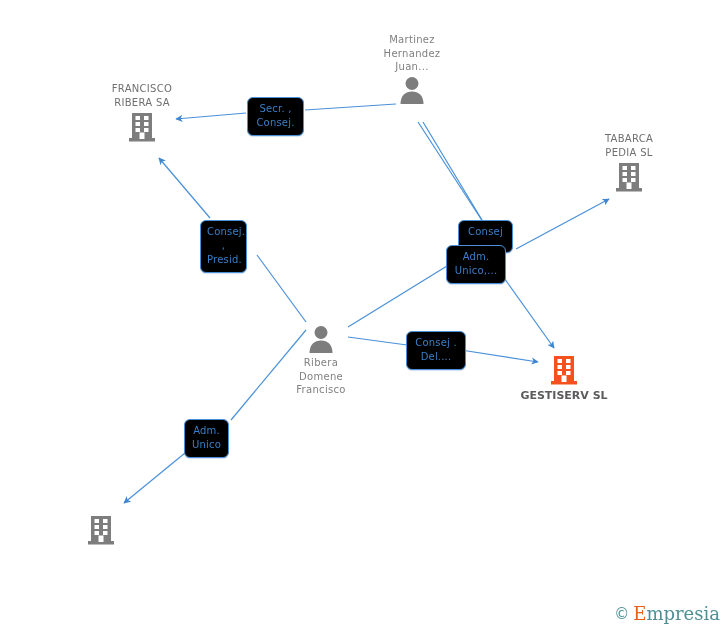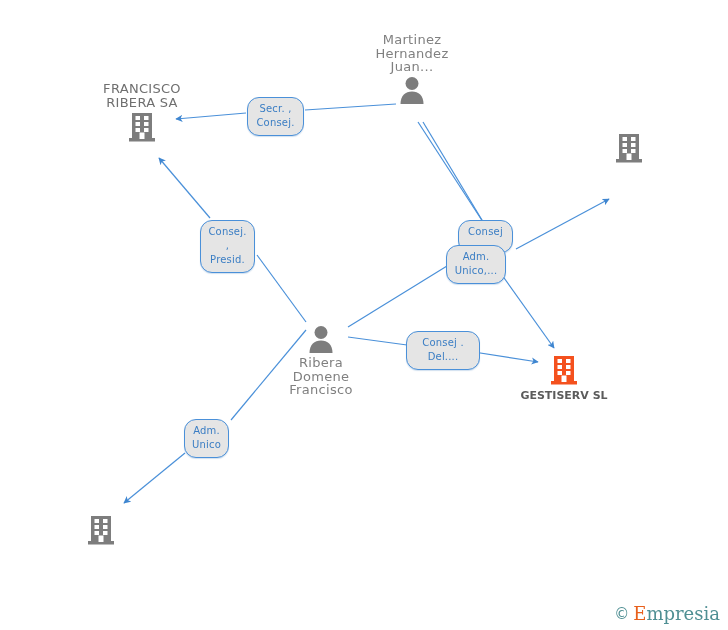--- a/index.html
+++ b/index.html
@@ -35,21 +35,21 @@
     margin-left: -65px;
     text-align: center;
     z-index: 3;
   }
   .node .glyph {
     display: block;
     line-height: 0;
   }
   .node .label {
     display: block;
-    font-size: 13px;
+    font-size: 10px;
     line-height: 13.5px;
     color: #777777;
     letter-spacing: 0.3px;
     white-space: pre-line;
   }
   .node.company .label { color: #6f6f6f; }
   .node.company.focus .label {
     color: #5b5b5b;
     font-weight: bold;
     font-size: 11px;
@@ -58,22 +58,22 @@
   .node.person .label { color: #808080; }
 
   .node.label-above .label { margin-bottom: 2px; }
   .node.label-below .label { margin-top: 3px; }
 
   
   .chip {
     position: absolute;
     box-sizing: border-box;
     border: 1px solid #4a90d9;
-    border-radius: 12px;
-    background: #e5e5e5;
+    border-radius: 6px;
+    background: #000000;
     color: #3b7ec4;
     font-size: 10px;
     line-height: 14px;
     text-align: center;
     padding: 4px 6px 5px;
     white-space: pre-line;
     letter-spacing: 0.2px;
     box-shadow: 0 1px 1px rgba(70,130,190,0.25);
     z-index: 5;
   }
@@ -165,20 +165,22 @@
 Juan...</span>
     <span class="glyph">
       <svg width="26" height="28" viewBox="0 0 26 28" xmlns="http://www.w3.org/2000/svg">
         <circle cx="13" cy="7.5" r="6.5" fill="#7d7d7d"></circle>
         <path d="M 1.5 28 C 1.5 19.5 6.5 15.5 13 15.5 C 19.5 15.5 24.5 19.5 24.5 28 Z" fill="#7d7d7d"></path>
       </svg>
     </span>
   </div>
 
   <div class="node company label-above" style="left:629px; top:132px;">
+    <span class="label">TABARCA
+PEDIA  SL</span>
     <span class="glyph">
       <svg width="28" height="32" viewBox="0 0 28 32" xmlns="http://www.w3.org/2000/svg">
         <rect x="4" y="2" width="20" height="26" fill="#7d7d7d"></rect>
         <rect x="1" y="27" width="26" height="3.5" fill="#7d7d7d"></rect>
         <rect x="7.5" y="5" width="4.5" height="4" fill="#ffffff"></rect>
         <rect x="16" y="5" width="4.5" height="4" fill="#ffffff"></rect>
         <rect x="7.5" y="11" width="4.5" height="4" fill="#ffffff"></rect>
         <rect x="16" y="11" width="4.5" height="4" fill="#ffffff"></rect>
         <rect x="7.5" y="17" width="4.5" height="4" fill="#ffffff"></rect>
         <rect x="16" y="17" width="4.5" height="4" fill="#ffffff"></rect>
@@ -228,30 +230,30 @@
         <rect x="7.5" y="17" width="4.5" height="4" fill="#ffffff"></rect>
         <rect x="16" y="17" width="4.5" height="4" fill="#ffffff"></rect>
         <rect x="11.5" y="21.5" width="5" height="6.5" fill="#ffffff"></rect>
       </svg>
     </span>
   </div>
 
   <div class="chip" style="left:247px; top:97px; width:57px;">Secr. ,
 Consej.</div>
 
-  <div class="chip" style="left:200px; top:220px; width:55px;">Consej. ,
+  <div class="chip" style="left:200px; top:220px; width:47px;">Consej. ,
 Presid.</div>
 
   <div class="chip clipped" style="left:458px; top:220px; width:55px; height:33px; z-index:4;">Consej .
 Del...</div>
 
   <div class="chip" style="left:446px; top:245px; width:60px; z-index:6;">Adm.
 Unico,...</div>
 
-  <div class="chip" style="left:406px; top:331px; width:74px;">Consej .
+  <div class="chip" style="left:406px; top:331px; width:60px;">Consej .
 Del....</div>
 
   <div class="chip" style="left:184px; top:419px; width:45px;">Adm.
 Unico</div>
 
   <div id="watermark">
     <span class="copy">©</span>
     <span class="brand"><span class="cap">E</span><span>mpresia</span></span>
   </div>
 

